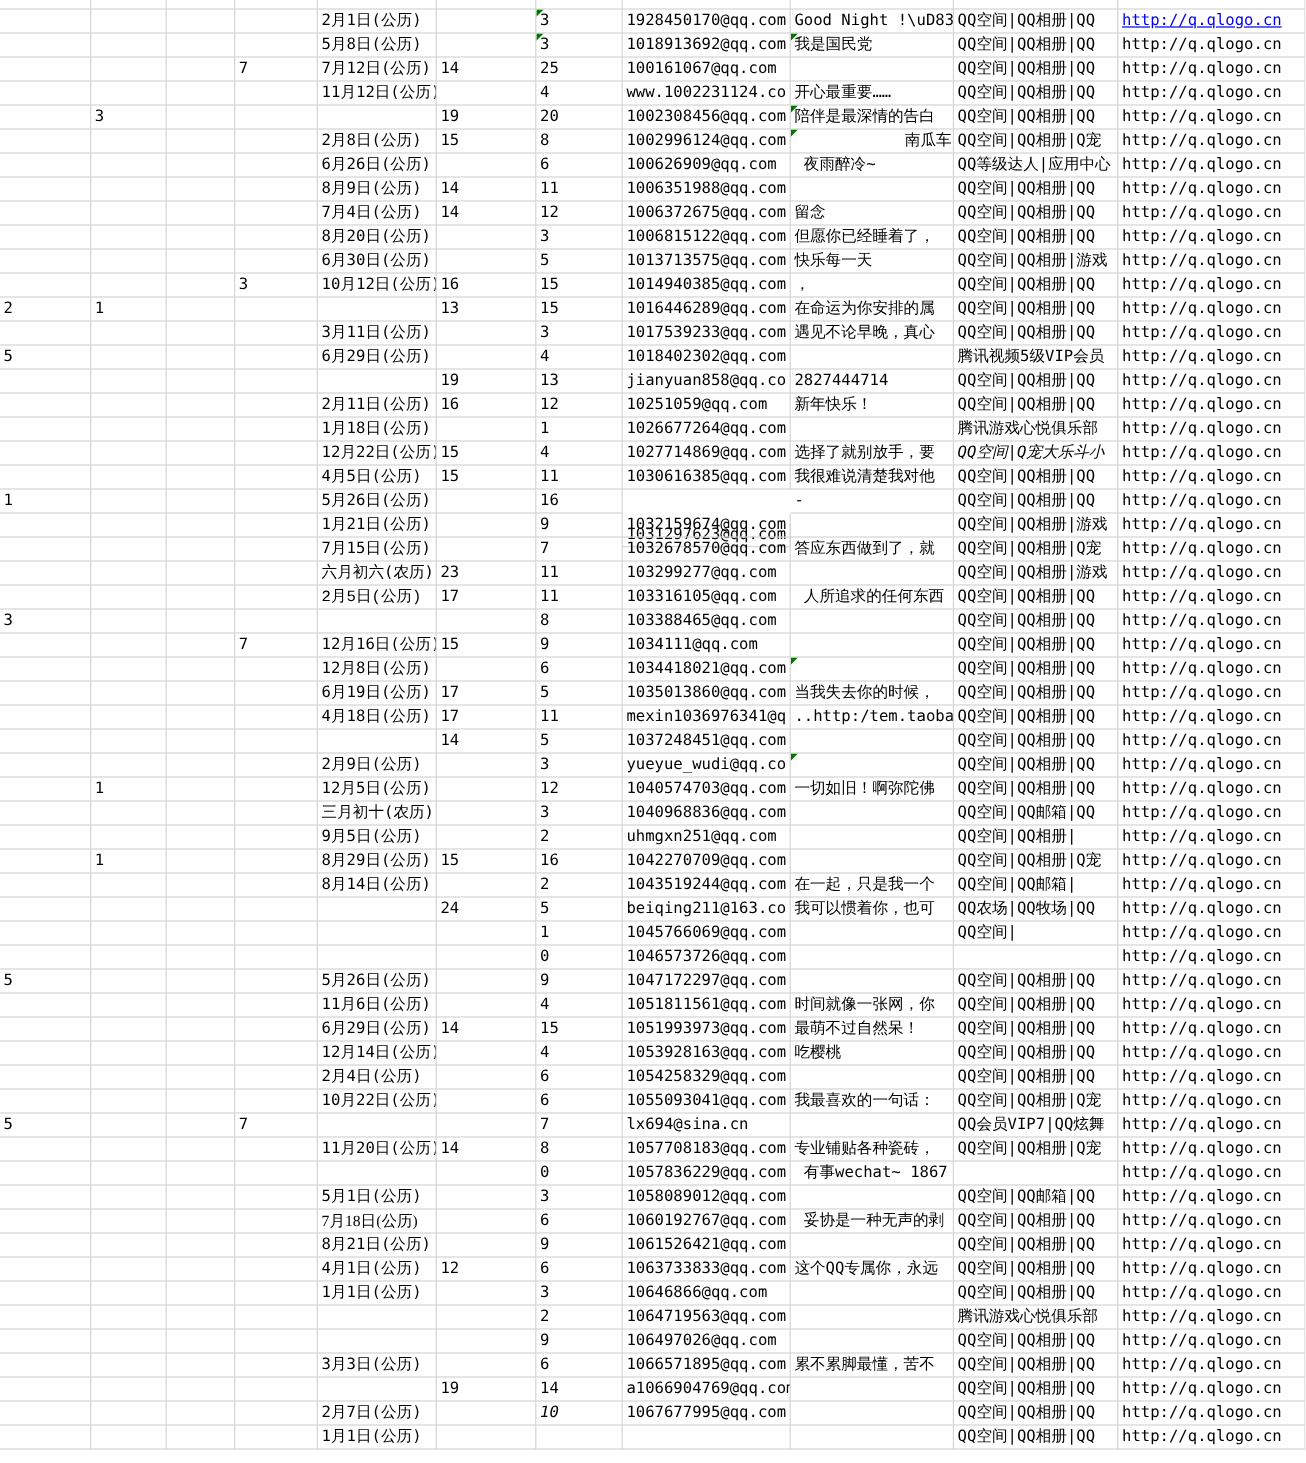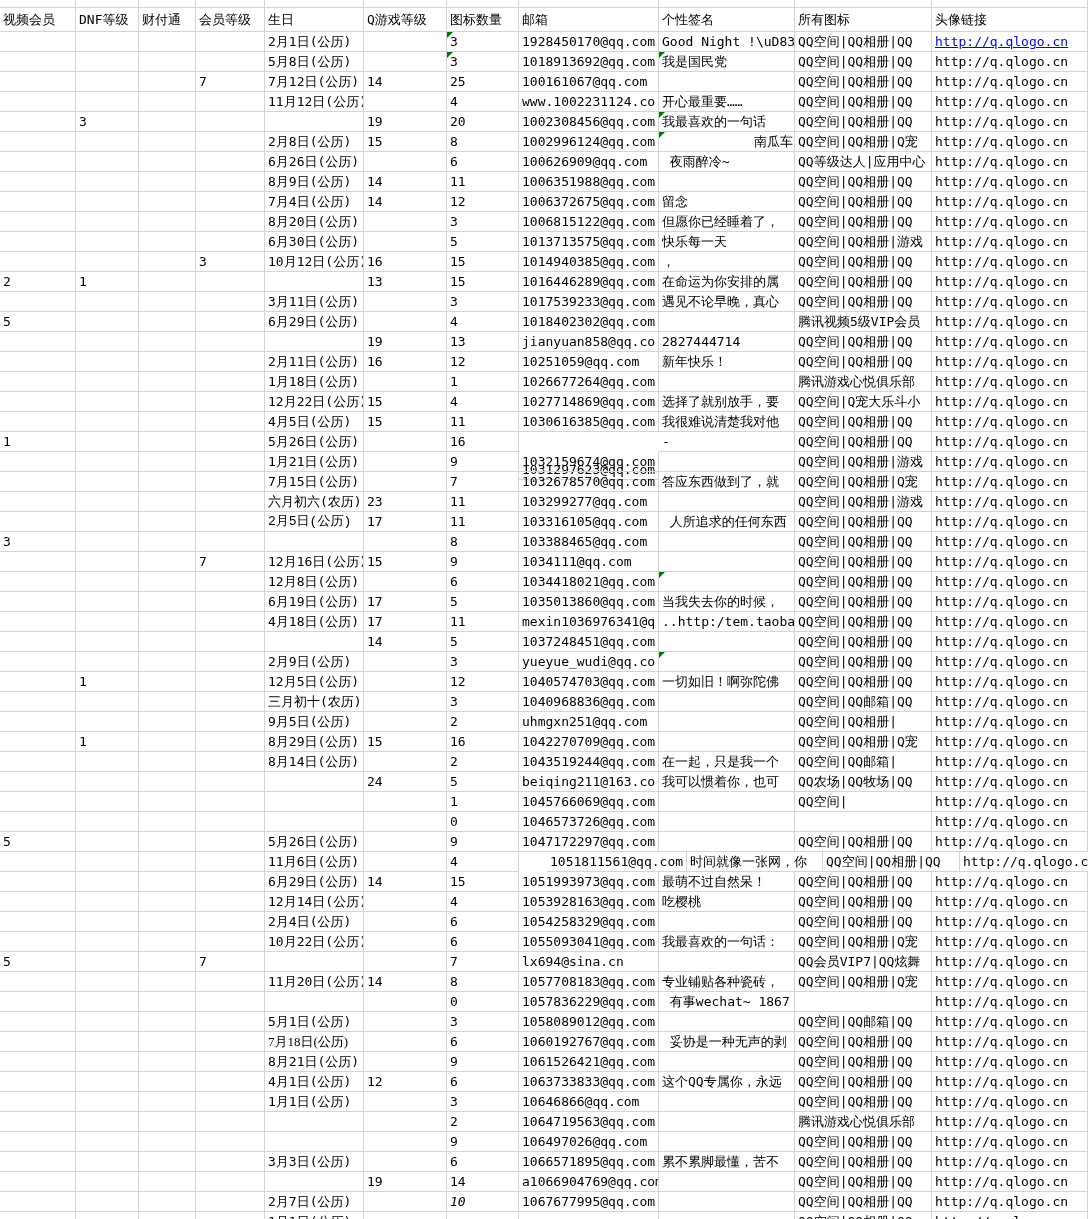--- a/index.html
+++ b/index.html
@@ -47,33 +47,20 @@
       <div class="cell" style="width: 57px;"></div>
       <div class="cell" style="width: 69px;"></div>
       <div class="cell" style="width: 99px;"></div>
       <div class="cell" style="width: 83px;"></div>
       <div class="cell" style="width: 72px;"></div>
       <div class="cell" style="width: 140px;"></div>
       <div class="cell" style="width: 136px;"></div>
       <div class="cell" style="width: 137px;"></div>
       <div class="cell" style="width: 156px;"></div>
     </div>
-    <div class="row head">
-      <div class="cell" style="width: 76px;">视频会员</div>
-      <div class="cell" style="width: 63px;">DNF等级</div>
-      <div class="cell" style="width: 57px;">财付通</div>
-      <div class="cell" style="width: 69px;">会员等级</div>
-      <div class="cell" style="width: 99px;">生日</div>
-      <div class="cell" style="width: 83px;">Q游戏等级</div>
-      <div class="cell" style="width: 72px;">图标数量</div>
-      <div class="cell" style="width: 140px;">邮箱</div>
-      <div class="cell" style="width: 136px;">个性签名</div>
-      <div class="cell" style="width: 137px;">所有图标</div>
-      <div class="cell" style="width: 156px;">头像链接</div>
-    </div>
     <div class="row data">
       <div class="cell" style="width: 76px;"></div>
       <div class="cell" style="width: 63px;"></div>
       <div class="cell" style="width: 57px;"></div>
       <div class="cell" style="width: 69px;"></div>
       <div class="cell" style="width: 99px;">2月1日(公历)</div>
       <div class="cell" style="width: 83px;"></div>
       <div class="cell gc" style="width: 72px;">3</div>
       <div class="cell" style="width: 140px;">1928450170@qq.com</div>
       <div class="cell" style="width: 136px;">Good Night !\uD83</div>
@@ -121,21 +108,21 @@
     </div>
     <div class="row data">
       <div class="cell" style="width: 76px;"></div>
       <div class="cell" style="width: 63px;">3</div>
       <div class="cell" style="width: 57px;"></div>
       <div class="cell" style="width: 69px;"></div>
       <div class="cell" style="width: 99px;"></div>
       <div class="cell" style="width: 83px;">19</div>
       <div class="cell" style="width: 72px;">20</div>
       <div class="cell" style="width: 140px;">1002308456@qq.com</div>
-      <div class="cell gc" style="width: 136px;">我最喜欢的一句话</div>
+      <div class="cell gc" style="width: 136px;">陪伴是最深情的告白</div>
       <div class="cell" style="width: 137px;">QQ空间|QQ相册|QQ</div>
       <div class="cell" style="width: 156px;">http://q.qlogo.cn</div>
     </div>
     <div class="row data">
       <div class="cell" style="width: 76px;"></div>
       <div class="cell" style="width: 63px;"></div>
       <div class="cell" style="width: 57px;"></div>
       <div class="cell" style="width: 69px;"></div>
       <div class="cell" style="width: 99px;">2月8日(公历)</div>
       <div class="cell" style="width: 83px;">15</div>
@@ -304,21 +291,21 @@
     <div class="row data">
       <div class="cell" style="width: 76px;"></div>
       <div class="cell" style="width: 63px;"></div>
       <div class="cell" style="width: 57px;"></div>
       <div class="cell" style="width: 69px;"></div>
       <div class="cell" style="width: 99px;">12月22日(公历)</div>
       <div class="cell" style="width: 83px;">15</div>
       <div class="cell" style="width: 72px;">4</div>
       <div class="cell" style="width: 140px;">1027714869@qq.com</div>
       <div class="cell" style="width: 136px;">选择了就别放手，要</div>
-      <div class="cell" style="width: 137px;">QQ空间|Q宠大乐斗小</div>
+      <div class="cell" style="width: 137px; font-style: italic;">QQ空间|Q宠大乐斗小</div>
       <div class="cell" style="width: 156px;">http://q.qlogo.cn</div>
     </div>
     <div class="row data">
       <div class="cell" style="width: 76px;"></div>
       <div class="cell" style="width: 63px;"></div>
       <div class="cell" style="width: 57px;"></div>
       <div class="cell" style="width: 69px;"></div>
       <div class="cell" style="width: 99px;">4月5日(公历)</div>
       <div class="cell" style="width: 83px;">15</div>
       <div class="cell" style="width: 72px;">11</div>
@@ -601,21 +588,21 @@
       <div class="cell" style="width: 156px;">http://q.qlogo.cn</div>
     </div>
     <div class="row data">
       <div class="cell" style="width: 76px;"></div>
       <div class="cell" style="width: 63px;"></div>
       <div class="cell" style="width: 57px;"></div>
       <div class="cell" style="width: 69px;"></div>
       <div class="cell" style="width: 99px;">11月6日(公历)</div>
       <div class="cell" style="width: 83px;"></div>
       <div class="cell" style="width: 72px;">4</div>
-      <div class="cell" style="width: 140px; margin-left: 28px;">1051811561@qq.com</div>
+      <div class="cell" style="width: 140px;">1051811561@qq.com</div>
       <div class="cell" style="width: 136px;">时间就像一张网，你</div>
       <div class="cell" style="width: 137px;">QQ空间|QQ相册|QQ</div>
       <div class="cell" style="width: 156px;">http://q.qlogo.cn</div>
     </div>
     <div class="row data">
       <div class="cell" style="width: 76px;"></div>
       <div class="cell" style="width: 63px;"></div>
       <div class="cell" style="width: 57px;"></div>
       <div class="cell" style="width: 69px;"></div>
       <div class="cell" style="width: 99px;">6月29日(公历)</div>

